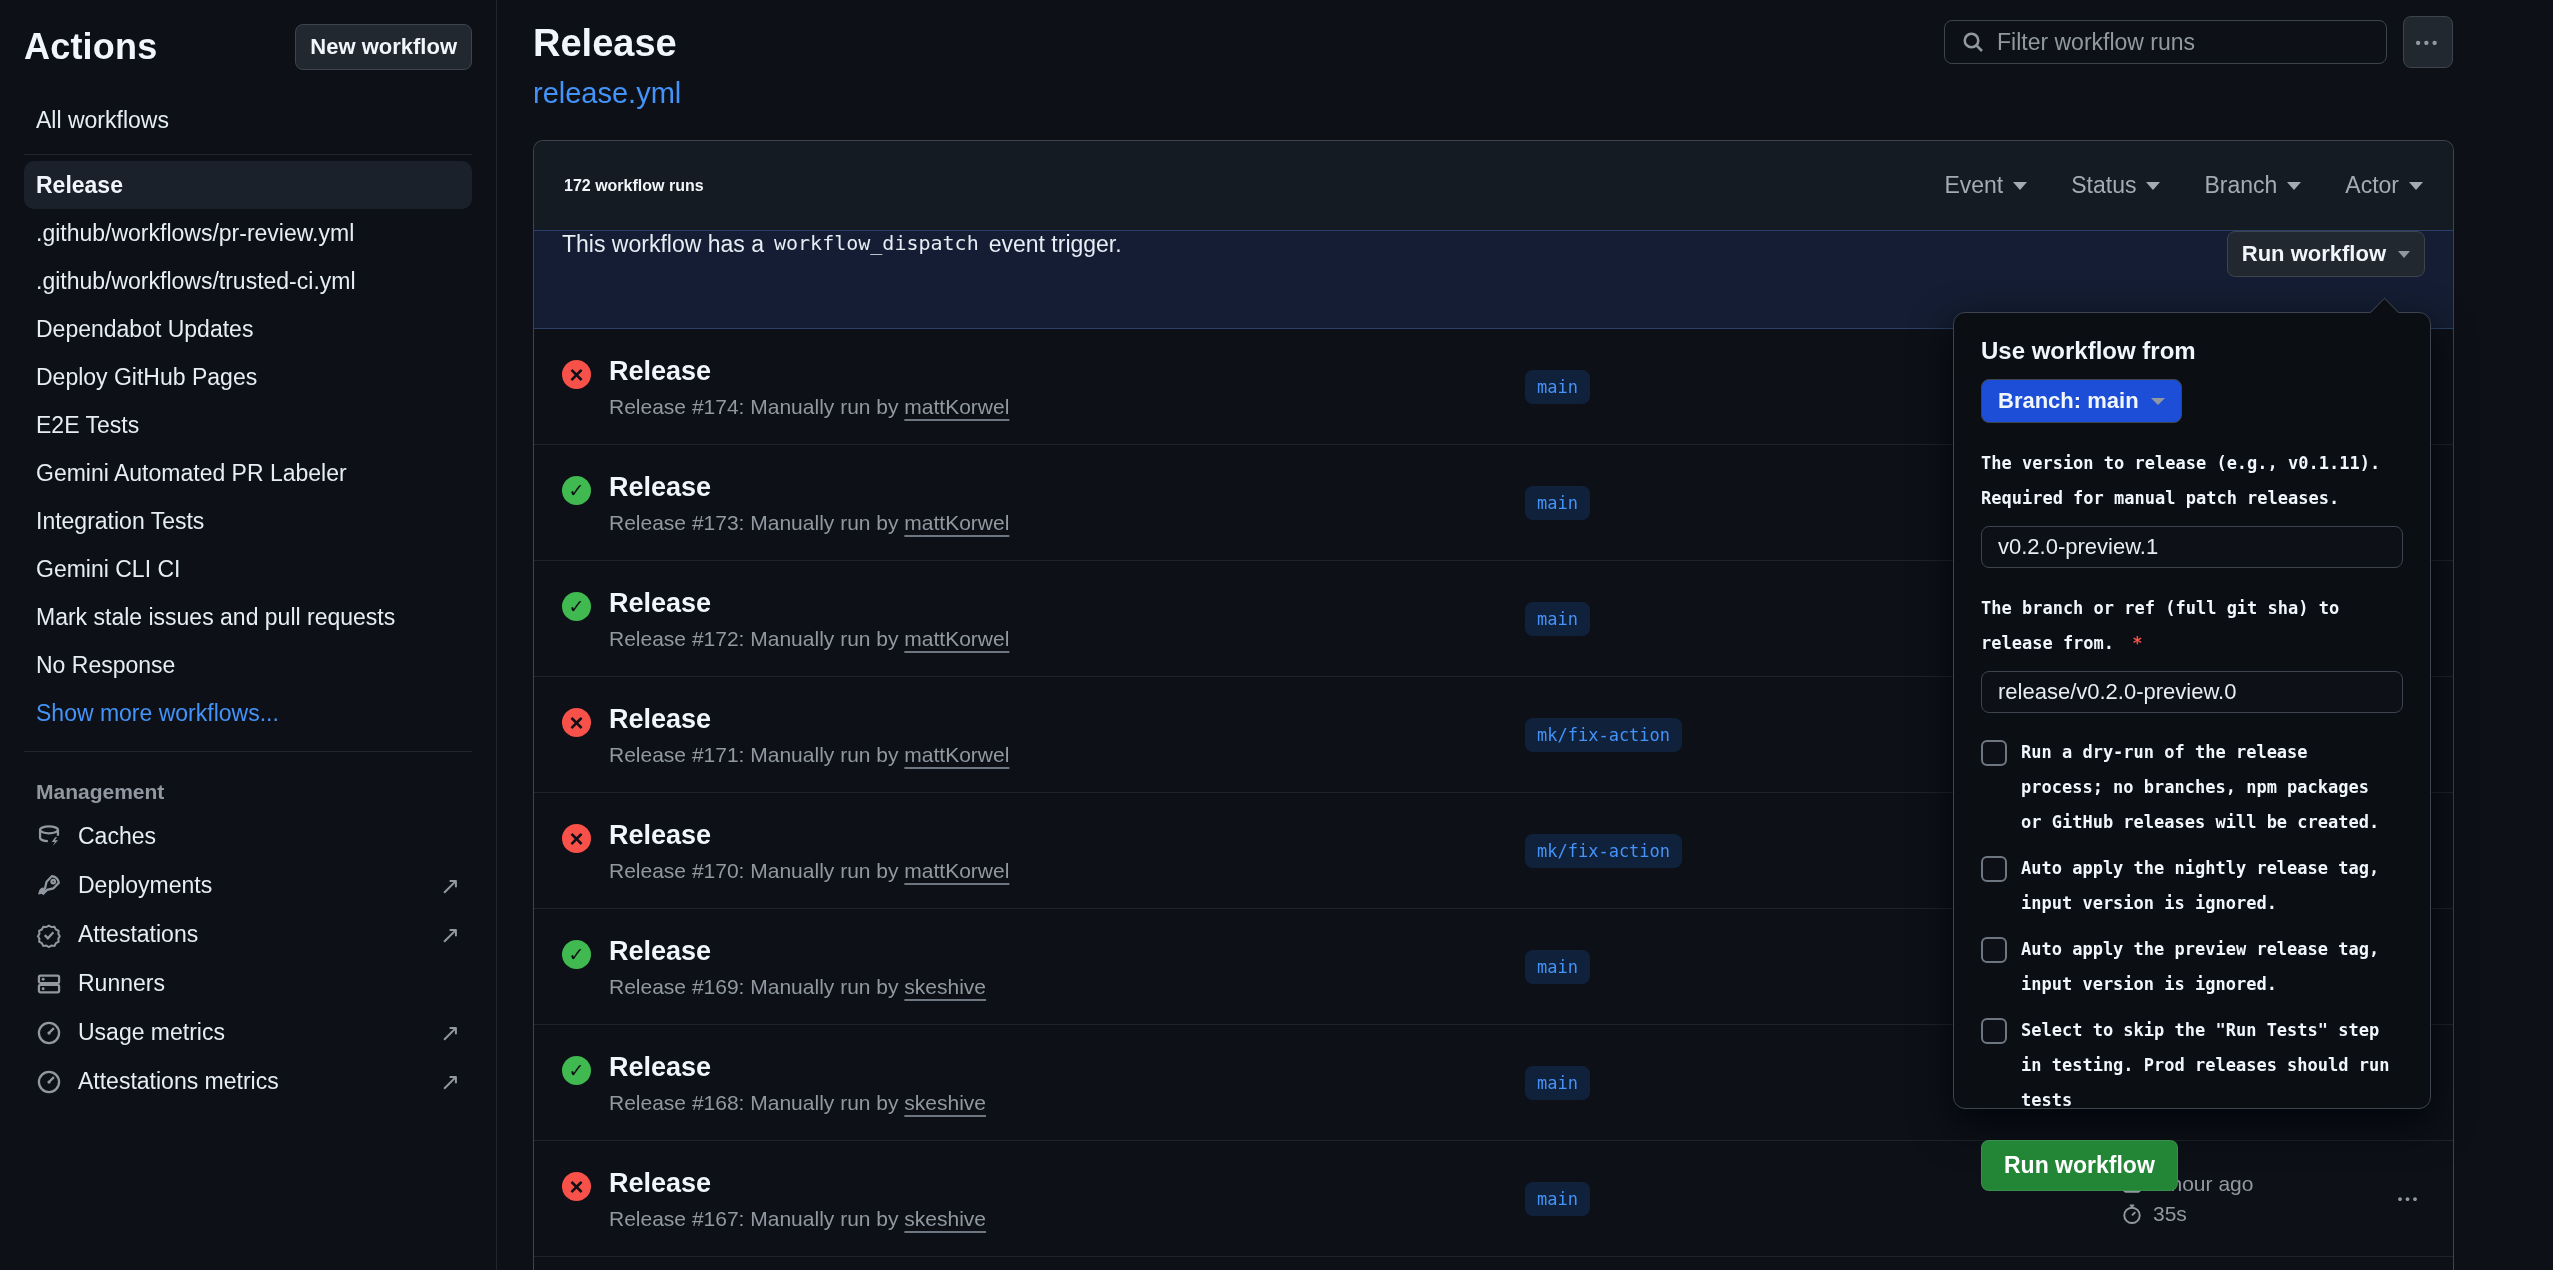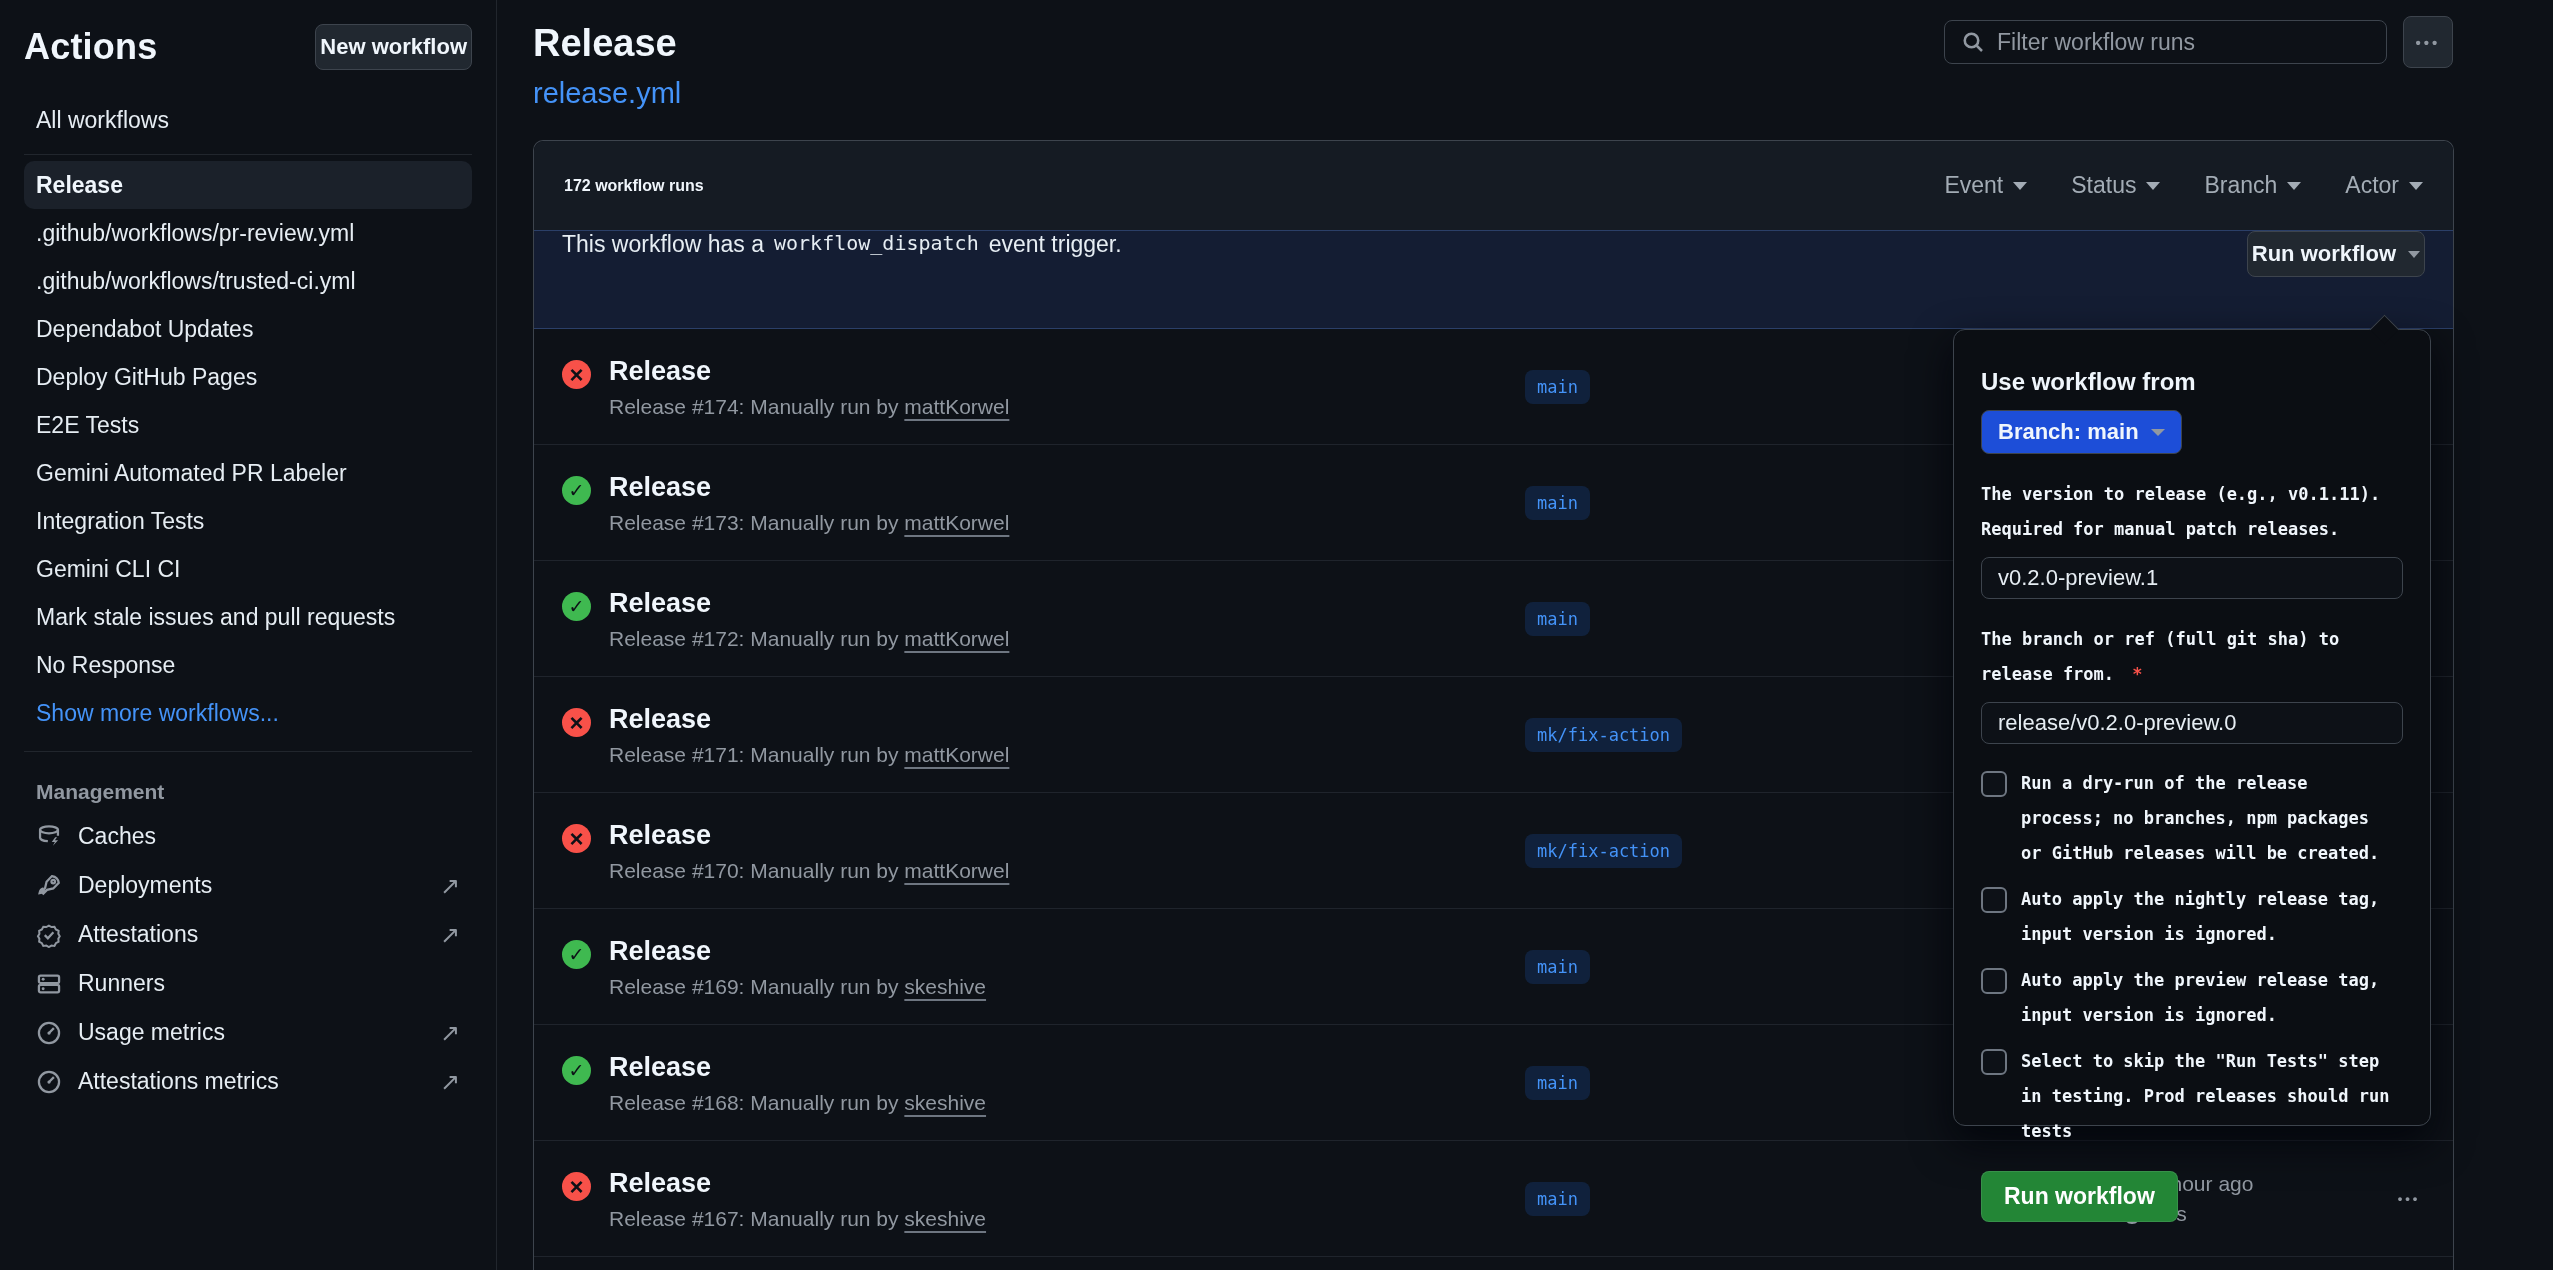--- a/index.html
+++ b/index.html
@@ -4,21 +4,21 @@
 <style>
   * { margin:0; padding:0; box-sizing:border-box; }
   html,body { background:#010409; }
   body { font-family:"Liberation Sans","DejaVu Sans",sans-serif; }
   .app { position:relative; width:2553px; height:1270px; background:#0d1117; overflow:hidden; color:#e6edf3; }
 
   
   .sidebar { position:absolute; left:0; top:0; width:497px; height:1270px; background:#0d1117; border-right:1px solid #21262d; padding:24px 24px 0 24px; }
   .sb-head { display:flex; align-items:center; justify-content:space-between; }
   .sb-title { font-size:36px; font-weight:bold; color:#f0f6fc; letter-spacing:.2px; }
-  .btn-secondary { background:#212830; border:1px solid #3d444d; color:#f0f6fc; border-radius:8px; font-size:22px; font-weight:600; padding:9px 4px; cursor:pointer; font-family:inherit; }
+  .btn-secondary { background:#212830; border:1px solid #3d444d; color:#f0f6fc; border-radius:8px; font-size:22px; font-weight:600; padding:9px 14px; cursor:pointer; font-family:inherit; }
   .sb-list { margin-top:26px; }
   .sb-item { position:relative; display:block; height:48px; line-height:48px; padding:0 12px; font-size:23px; color:#e6edf3; border-radius:10px; white-space:nowrap; overflow:hidden; text-overflow:ellipsis; cursor:pointer; }
   .sb-item.selected { background:#1b212a; font-weight:bold; color:#f0f6fc; }
   .sb-item.selected::before { content:""; position:absolute; left:-14px; top:9px; width:8px; height:30px; border-radius:4px; background:#316dca; }
   .sb-item.link { color:#4493f8; }
   .sb-divider { height:1px; background:#21262d; margin:14px 0; }
   .sb-divider.first { margin:10px 0 6px 0; }
   .mg-label { font-size:21px; font-weight:bold; color:#9198a1; padding:14px 12px 8px 12px; }
   .mg-item { display:flex; align-items:center; gap:16px; height:49px; padding:0 12px; font-size:23px; color:#e6edf3; border-radius:10px; cursor:pointer; }
   .mg-item .oct { display:inline-flex; width:26px; height:26px; color:#9198a1; flex:none; }
@@ -60,21 +60,21 @@
   .run-desc .actor { text-decoration:underline; text-underline-offset:5px; text-decoration-color:#6e7681; cursor:pointer; }
   .col-branch { width:560px; flex:none; }
   .branch-pill { display:inline-block; font-family:"DejaVu Sans Mono","Liberation Mono",monospace; font-size:17px; color:#4493f8; background:rgba(31,111,235,.18); border-radius:8px; padding:7px 12px; cursor:pointer; }
   .col-time { width:280px; flex:none; display:flex; flex-direction:column; gap:6px; padding-left:36px; font-size:21px; color:#9198a1; }
   .time-line { display:flex; align-items:center; gap:10px; }
   .time-line .oct { width:22px; height:22px; display:inline-flex; color:#9198a1; }
   .time-line .oct svg { width:22px; height:22px; }
   .col-kebab { width:88px; flex:none; text-align:center; color:#9198a1; font-size:13px; letter-spacing:3px; font-weight:bold; cursor:pointer; }
 
   
-  .popover { position:absolute; left:1953px; top:329px; width:478px; height:797px; background:#0b0e13; border:1px solid #3d444d; border-radius:12px; box-shadow:0 16px 40px rgba(1,4,9,.85); padding:34px 27px; z-index:5; }
+  .popover { position:absolute; left:1953px; top:312px; width:478px; height:797px; background:#0b0e13; border:1px solid #3d444d; border-radius:12px; box-shadow:0 16px 40px rgba(1,4,9,.85); padding:20px 27px; z-index:5; }
   .popover::before { content:""; position:absolute; top:-11px; left:420px; width:20px; height:20px; background:#0b0e13; border-left:1px solid #3d444d; border-top:1px solid #3d444d; transform:rotate(45deg); }
   .pop-heading { font-size:24px; font-weight:bold; color:#f0f6fc; margin-top:4px; }
   .branch-btn { margin-top:14px; display:inline-flex; align-items:center; gap:12px; background:#1d4ed8; border:1px solid #3d444d; border-radius:8px; color:#f0f6fc; font-size:22px; font-weight:600; padding:8px 16px; cursor:pointer; font-family:inherit; }
   .branch-btn .caret { color:#9198a1; border-top-width:7px; }
   .mono-label { margin-top:23px; font-family:"DejaVu Sans Mono","Liberation Mono",monospace; font-size:17px; font-weight:bold; line-height:35px; color:#f0f6fc; white-space:pre-line; }
   .req-star { color:#f85149; margin-left:8px; font-weight:bold; }
   .pop-input { margin-top:10px; width:100%; height:42px; background:#0d1117; border:1px solid #3d444d; border-radius:8px; color:#e6edf3; font-size:22px; padding:0 16px; font-family:inherit; outline:none; }
   .cb-group { display:flex; align-items:flex-start; gap:14px; margin-top:11px; }
   .cb-group.first { margin-top:22px; }
   .cb-box { width:26px; height:26px; flex:none; margin-top:5px; background:#0d1117; border:2px solid #6e7681; border-radius:6px; cursor:pointer; }

